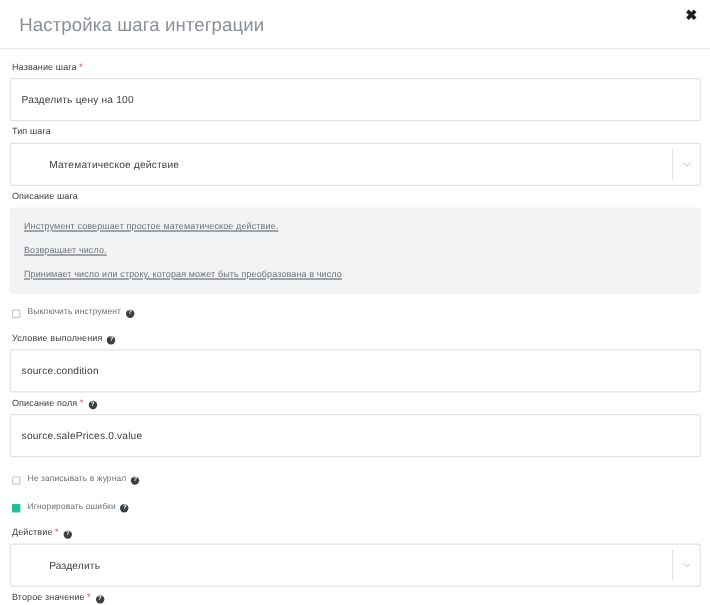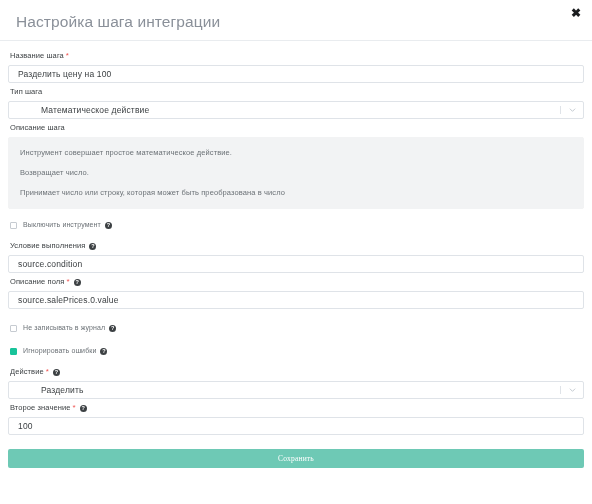--- a/index.html
+++ b/index.html
@@ -85,21 +85,21 @@
     font-size: 5.5px;
     line-height: 7px;
     text-align: center;
     font-weight: bold;
     margin-left: 4px;
     vertical-align: 0px;
     font-family: "Liberation Sans", sans-serif;
   }
   .control {
     width: 100%;
-    height: 18px;
+    height: 36px;
     border: 1px solid #dfe3e8;
     border-radius: 2px;
     background: #ffffff;
     font-size: 8.5px;
     color: #3c4043;
     padding: 0 9px;
     display: flex;
     align-items: center;
     font-family: "Liberation Sans", sans-serif;
     letter-spacing: 0.15px;
@@ -141,20 +141,21 @@
     border-radius: 2px;
     padding: 10px 11px 8px 11px;
     margin-bottom: 2px;
   }
   .desc-box p {
     margin: 0 0 10px 0;
     font-size: 7.5px;
     line-height: 10px;
     color: #6b7176;
     letter-spacing: 0.1px;
+    text-decoration: underline;
   }
   .desc-box p:last-child { margin-bottom: 2px; }
 
   
   .check-row {
     display: flex;
     align-items: center;
     height: 14px;
     margin: 9px 0 7px 2px;
   }

